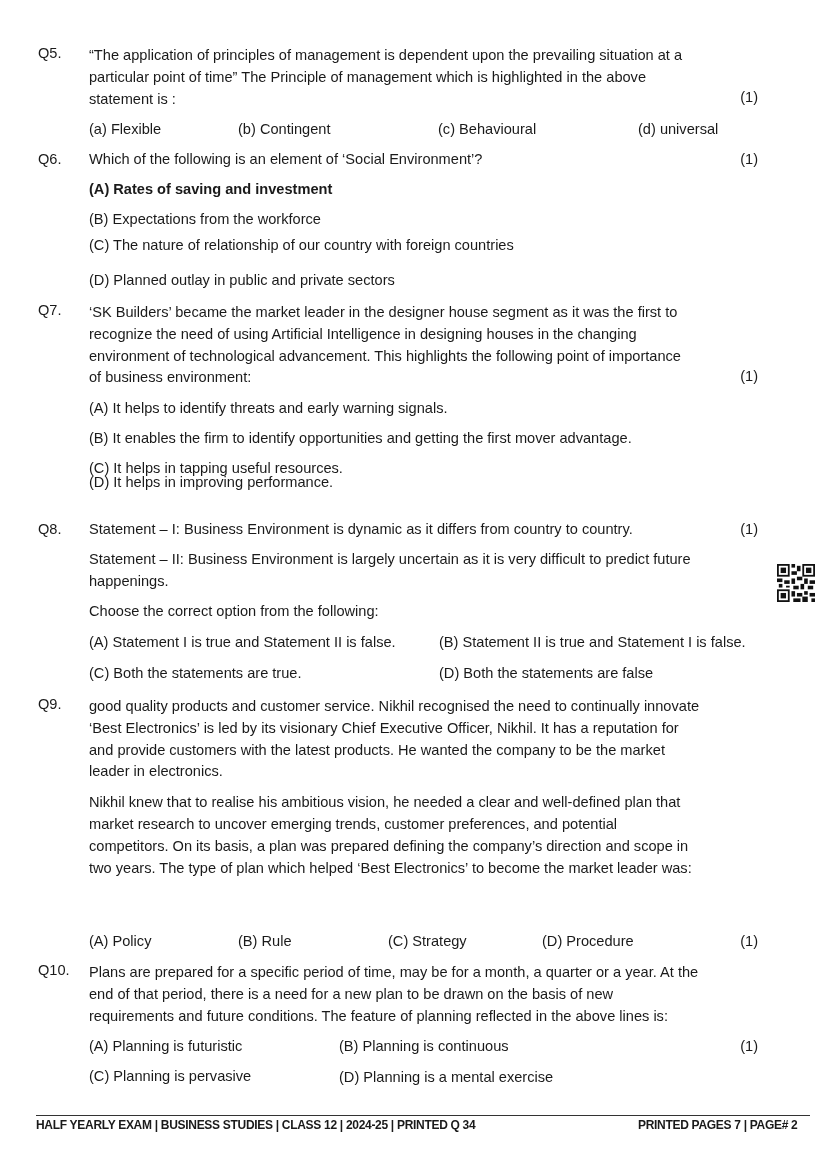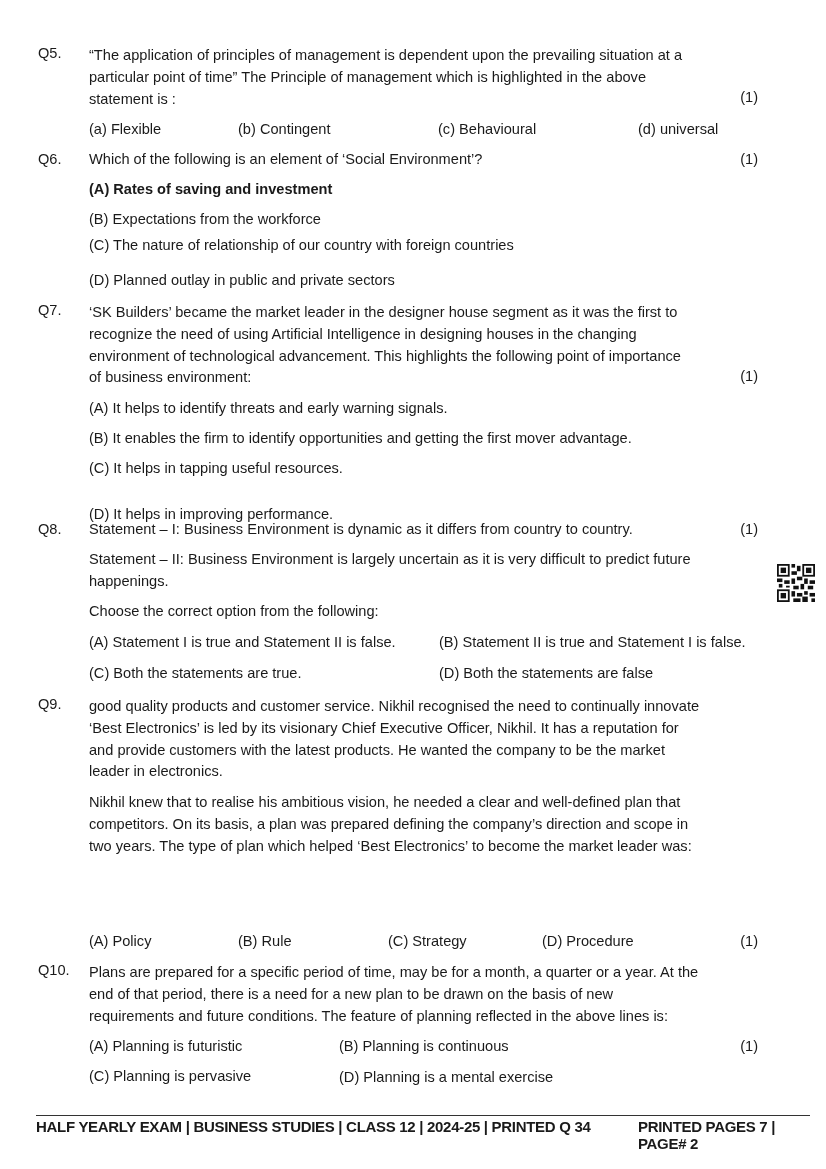--- a/index.html
+++ b/index.html
@@ -10,21 +10,21 @@
     }
     .q { position: absolute; left: 38px; width: 750px; }
     .qnum { position: absolute; left: 0; top: 0; width: 50px; }
     .qbody { margin-left: 51px; line-height: 21.8px; }
     .justify { text-align: justify; text-align-last: left; }
     .line { display: block; }
     .marks { position: absolute; right: 30px; }
     .opt { position: absolute; white-space: nowrap; }
     .footer-line { position: absolute; left: 36px; top: 1115px; width: 774px; height: 0; border-top: 1px solid #333; }
     .footer-left, .footer-right {
-      position: absolute; top: 1118px; font-weight: bold; font-size: 15px; letter-spacing: -0.3px;
+      position: absolute; top: 1118px; font-weight: bold; font-size: 12px; letter-spacing: -0.3px;
     }
     .footer-left { left: 36px; }
     .footer-right { left: 638px; }
     .qr { position: absolute; left: 777px; top: 564px; width: 38px; height: 38px; }
   </style>
 </head>
 <body>
 
 <div class="q" style="top:45px;">
   <span class="qnum">Q5.</span>
@@ -55,21 +55,21 @@
   <div class="qbody">
     <span class="line justify">‘SK Builders’ became the market leader in the designer house segment as it was the first to</span>
     <span class="line justify">recognize the need of using Artificial Intelligence in designing houses in the changing</span>
     <span class="line justify">environment of technological advancement. This highlights the following point of importance</span>
     <span class="line">of business environment:</span>
   </div>
   <span class="marks" style="top:66px;">(1)</span>
   <span class="opt" style="left:51px; top:98px;">(A) It helps to identify threats and early warning signals.</span>
   <span class="opt" style="left:51px; top:128px;">(B) It enables the firm to identify opportunities and getting the first mover advantage.</span>
   <span class="opt" style="left:51px; top:158px;">(C) It helps in tapping useful resources.</span>
-  <span class="opt" style="left:51px; top:204px;">(D) It helps in improving performance.</span>
+  <span class="opt" style="left:51px; top:172px;">(D) It helps in improving performance.</span>
 </div>
 
 <div class="q" style="top:521px;">
   <span class="qnum">Q8.</span>
   <span class="opt" style="left:51px; top:0;">Statement – I: Business Environment is dynamic as it differs from country to country.</span>
   <span class="marks" style="top:0;">(1)</span>
   <span class="opt" style="left:51px; top:30px;">Statement – II: Business Environment is largely uncertain as it is very difficult to predict future</span>
   <span class="opt" style="left:51px; top:52px;">happenings.</span>
   <span class="opt" style="left:51px; top:82px;">Choose the correct option from the following:</span>
   <span class="opt" style="left:51px; top:113px;">(A) Statement I is true and Statement II is false.</span>
@@ -117,20 +117,21 @@
 <div class="q" style="top:696px;">
   <span class="qnum">Q9.</span>
   <div class="qbody">
     <span class="line justify">good quality products and customer service. Nikhil recognised the need to continually innovate</span>
     <span class="line justify">‘Best Electronics’ is led by its visionary Chief Executive Officer, Nikhil. It has a reputation for</span>
     <span class="line justify">and provide customers with the latest products. He wanted the company to be the market</span>
     <span class="line">leader in electronics.</span>
   </div>
   <div class="qbody" style="margin-top:9px;">
     <span class="line justify">Nikhil knew that to realise his ambitious vision, he needed a clear and well-defined plan that</span>
+    <span class="line justify">market research to uncover emerging trends, customer preferences, and potential</span>
     <span class="line justify">competitors. On its basis, a plan was prepared defining the company’s direction and scope in</span>
     <span class="line">two years. The type of plan which helped ‘Best Electronics’ to become the market leader was:</span>
   </div>
   <span class="opt" style="left:51px; top:237px;">(A) Policy</span>
   <span class="opt" style="left:200px; top:237px;">(B) Rule</span>
   <span class="opt" style="left:350px; top:237px;">(C) Strategy</span>
   <span class="opt" style="left:504px; top:237px;">(D) Procedure</span>
   <span class="marks" style="top:237px;">(1)</span>
 </div>
 

